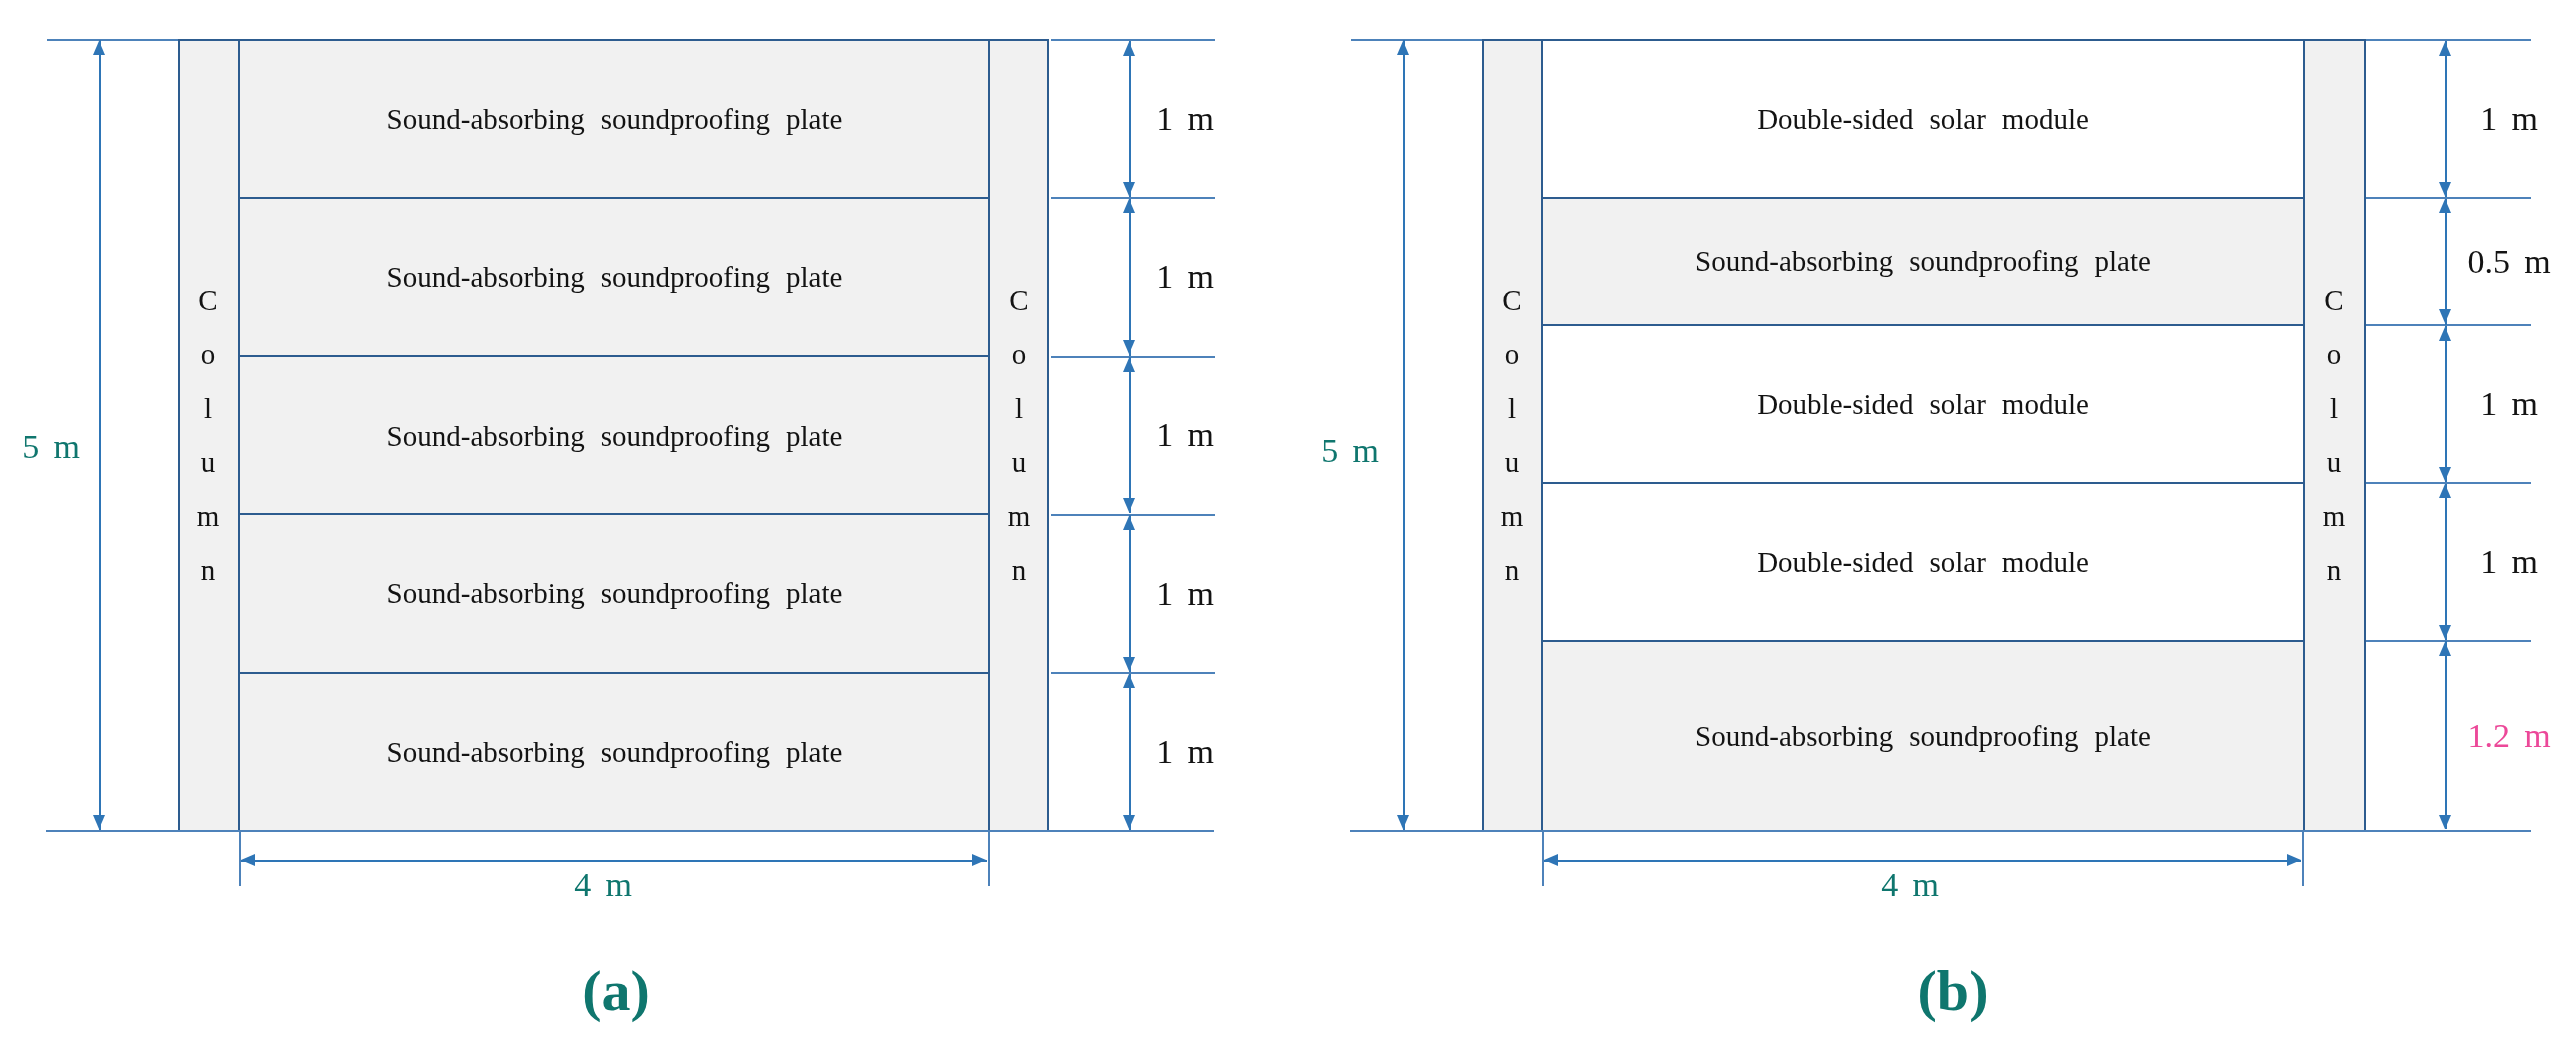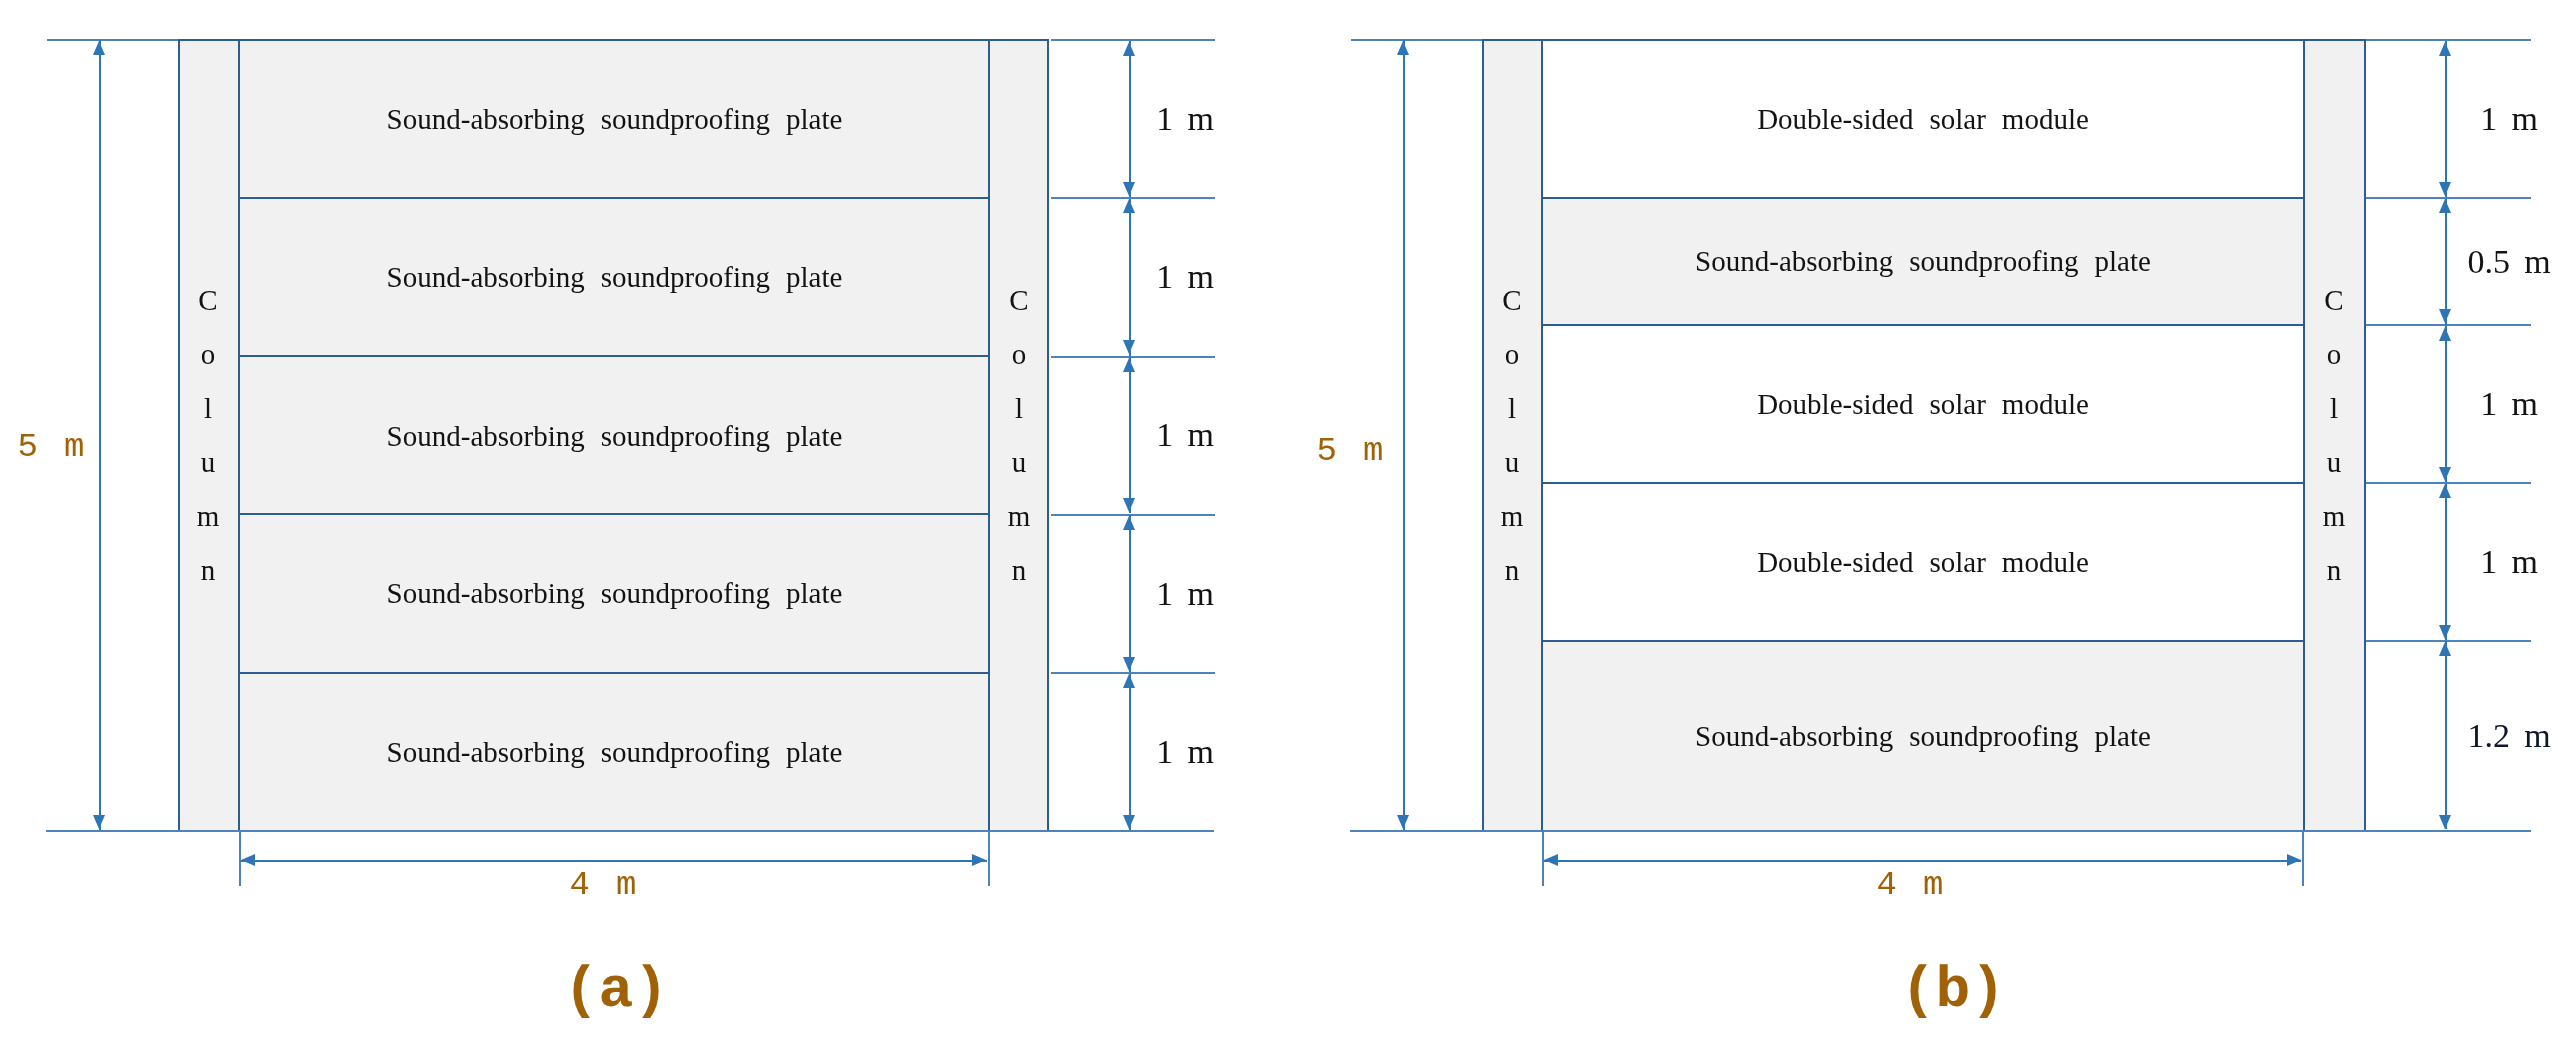--- a/index.html
+++ b/index.html
@@ -1,21 +1,21 @@
 <!DOCTYPE html>
 <html style="font-size:11.7px"><head>
 <meta charset="utf-8">
 <style>
   html,body{margin:0;padding:0;background:#ffffff;}
   #canvas{position:relative;width:2576px;height:1040px;background:#ffffff;overflow:hidden;
           font-family:"Liberation Serif","DejaVu Serif",serif;}
   .diagram{position:absolute;inset:0;}
   .lbl{position:absolute;transform:translate(-50%,-50%);white-space:nowrap;
-       font-family:Liberation Mono, monospace;
-       font-size:34px;line-height:1;word-spacing:5.8px;color:#a16207;}
+       font-family:Liberation Serif, serif;
+       font-size:34px;line-height:1;word-spacing:5.8px;color:#0f766e;}
   .caption{font-weight:bold;font-size:58px;word-spacing:0;}
   #fivem-a{left:51px;top:447px;}
   #fivem-b{left:1350px;top:451px;}
   #fourm-a{left:603px;top:885px;}
   #fourm-b{left:1910px;top:885px;}
   #caption-a{left:616px;top:991px;}
   #caption-b{left:1953px;top:991px;}
   .rowlbl{position:absolute;text-align:center;font-size:29px;word-spacing:8.8px;color:#131313;}
   .colword{position:absolute;text-align:center;font-size:29px;line-height:54px;
            white-space:pre-line;color:#131313;}
@@ -152,21 +152,21 @@
       <div style="position: absolute; width: 0px; height: 0px; left: 2439px; top: 327px; border-left: 6.6px solid transparent; border-right: 6.6px solid transparent; border-bottom: 14.6px solid rgb(46, 117, 182);"></div>
       <div style="position: absolute; width: 0px; height: 0px; left: 2439px; top: 467px; border-left: 6.6px solid transparent; border-right: 6.6px solid transparent; border-top: 14.6px solid rgb(46, 117, 182);"></div>
       <div style="position: absolute; left: 2509px; top: 404px; transform: translate(-50%, -50%); white-space: nowrap; font-size: 34px; line-height: 1; word-spacing: 5.8px; color: rgb(19, 19, 19);">1 m</div>
       <div style="position: absolute; left: 2445px; top: 484px; width: 1.5px; height: 156px; background: rgb(46, 117, 182);"></div>
       <div style="position: absolute; width: 0px; height: 0px; left: 2439px; top: 484px; border-left: 6.6px solid transparent; border-right: 6.6px solid transparent; border-bottom: 14.6px solid rgb(46, 117, 182);"></div>
       <div style="position: absolute; width: 0px; height: 0px; left: 2439px; top: 625px; border-left: 6.6px solid transparent; border-right: 6.6px solid transparent; border-top: 14.6px solid rgb(46, 117, 182);"></div>
       <div style="position: absolute; left: 2509px; top: 562px; transform: translate(-50%, -50%); white-space: nowrap; font-size: 34px; line-height: 1; word-spacing: 5.8px; color: rgb(19, 19, 19);">1 m</div>
       <div style="position: absolute; left: 2445px; top: 641px; width: 1.5px; height: 188px; background: rgb(46, 117, 182);"></div>
       <div style="position: absolute; width: 0px; height: 0px; left: 2439px; top: 642px; border-left: 6.6px solid transparent; border-right: 6.6px solid transparent; border-bottom: 14.6px solid rgb(46, 117, 182);"></div>
       <div style="position: absolute; width: 0px; height: 0px; left: 2439px; top: 815px; border-left: 6.6px solid transparent; border-right: 6.6px solid transparent; border-top: 14.6px solid rgb(46, 117, 182);"></div>
-      <div style="position: absolute; left: 2509px; top: 736px; transform: translate(-50%, -50%); white-space: nowrap; font-size: 34px; line-height: 1; word-spacing: 5.8px; color: #0f172a;">1.2 m</div>
+      <div style="position: absolute; left: 2509px; top: 736px; transform: translate(-50%, -50%); white-space: nowrap; font-size: 34px; line-height: 1; word-spacing: 5.8px; color: #ec4899;">1.2 m</div>
       <div style="position: absolute; left: 1542px; top: 832px; width: 1.5px; height: 54px; background: rgb(77, 130, 186);"></div>
       <div style="position: absolute; left: 2302px; top: 832px; width: 1.5px; height: 54px; background: rgb(77, 130, 186);"></div>
       <div style="position: absolute; left: 1544px; top: 860px; width: 757px; height: 1.5px; background: rgb(46, 117, 182);"></div>
       <div style="position: absolute; width: 0px; height: 0px; left: 1544px; top: 854px; border-top: 6.6px solid transparent; border-bottom: 6.6px solid transparent; border-right: 14.6px solid rgb(46, 117, 182);"></div>
       <div style="position: absolute; width: 0px; height: 0px; left: 2287px; top: 854px; border-top: 6.6px solid transparent; border-bottom: 6.6px solid transparent; border-left: 14.6px solid rgb(46, 117, 182);"></div>
     </section>
 
 </div>
 
 

